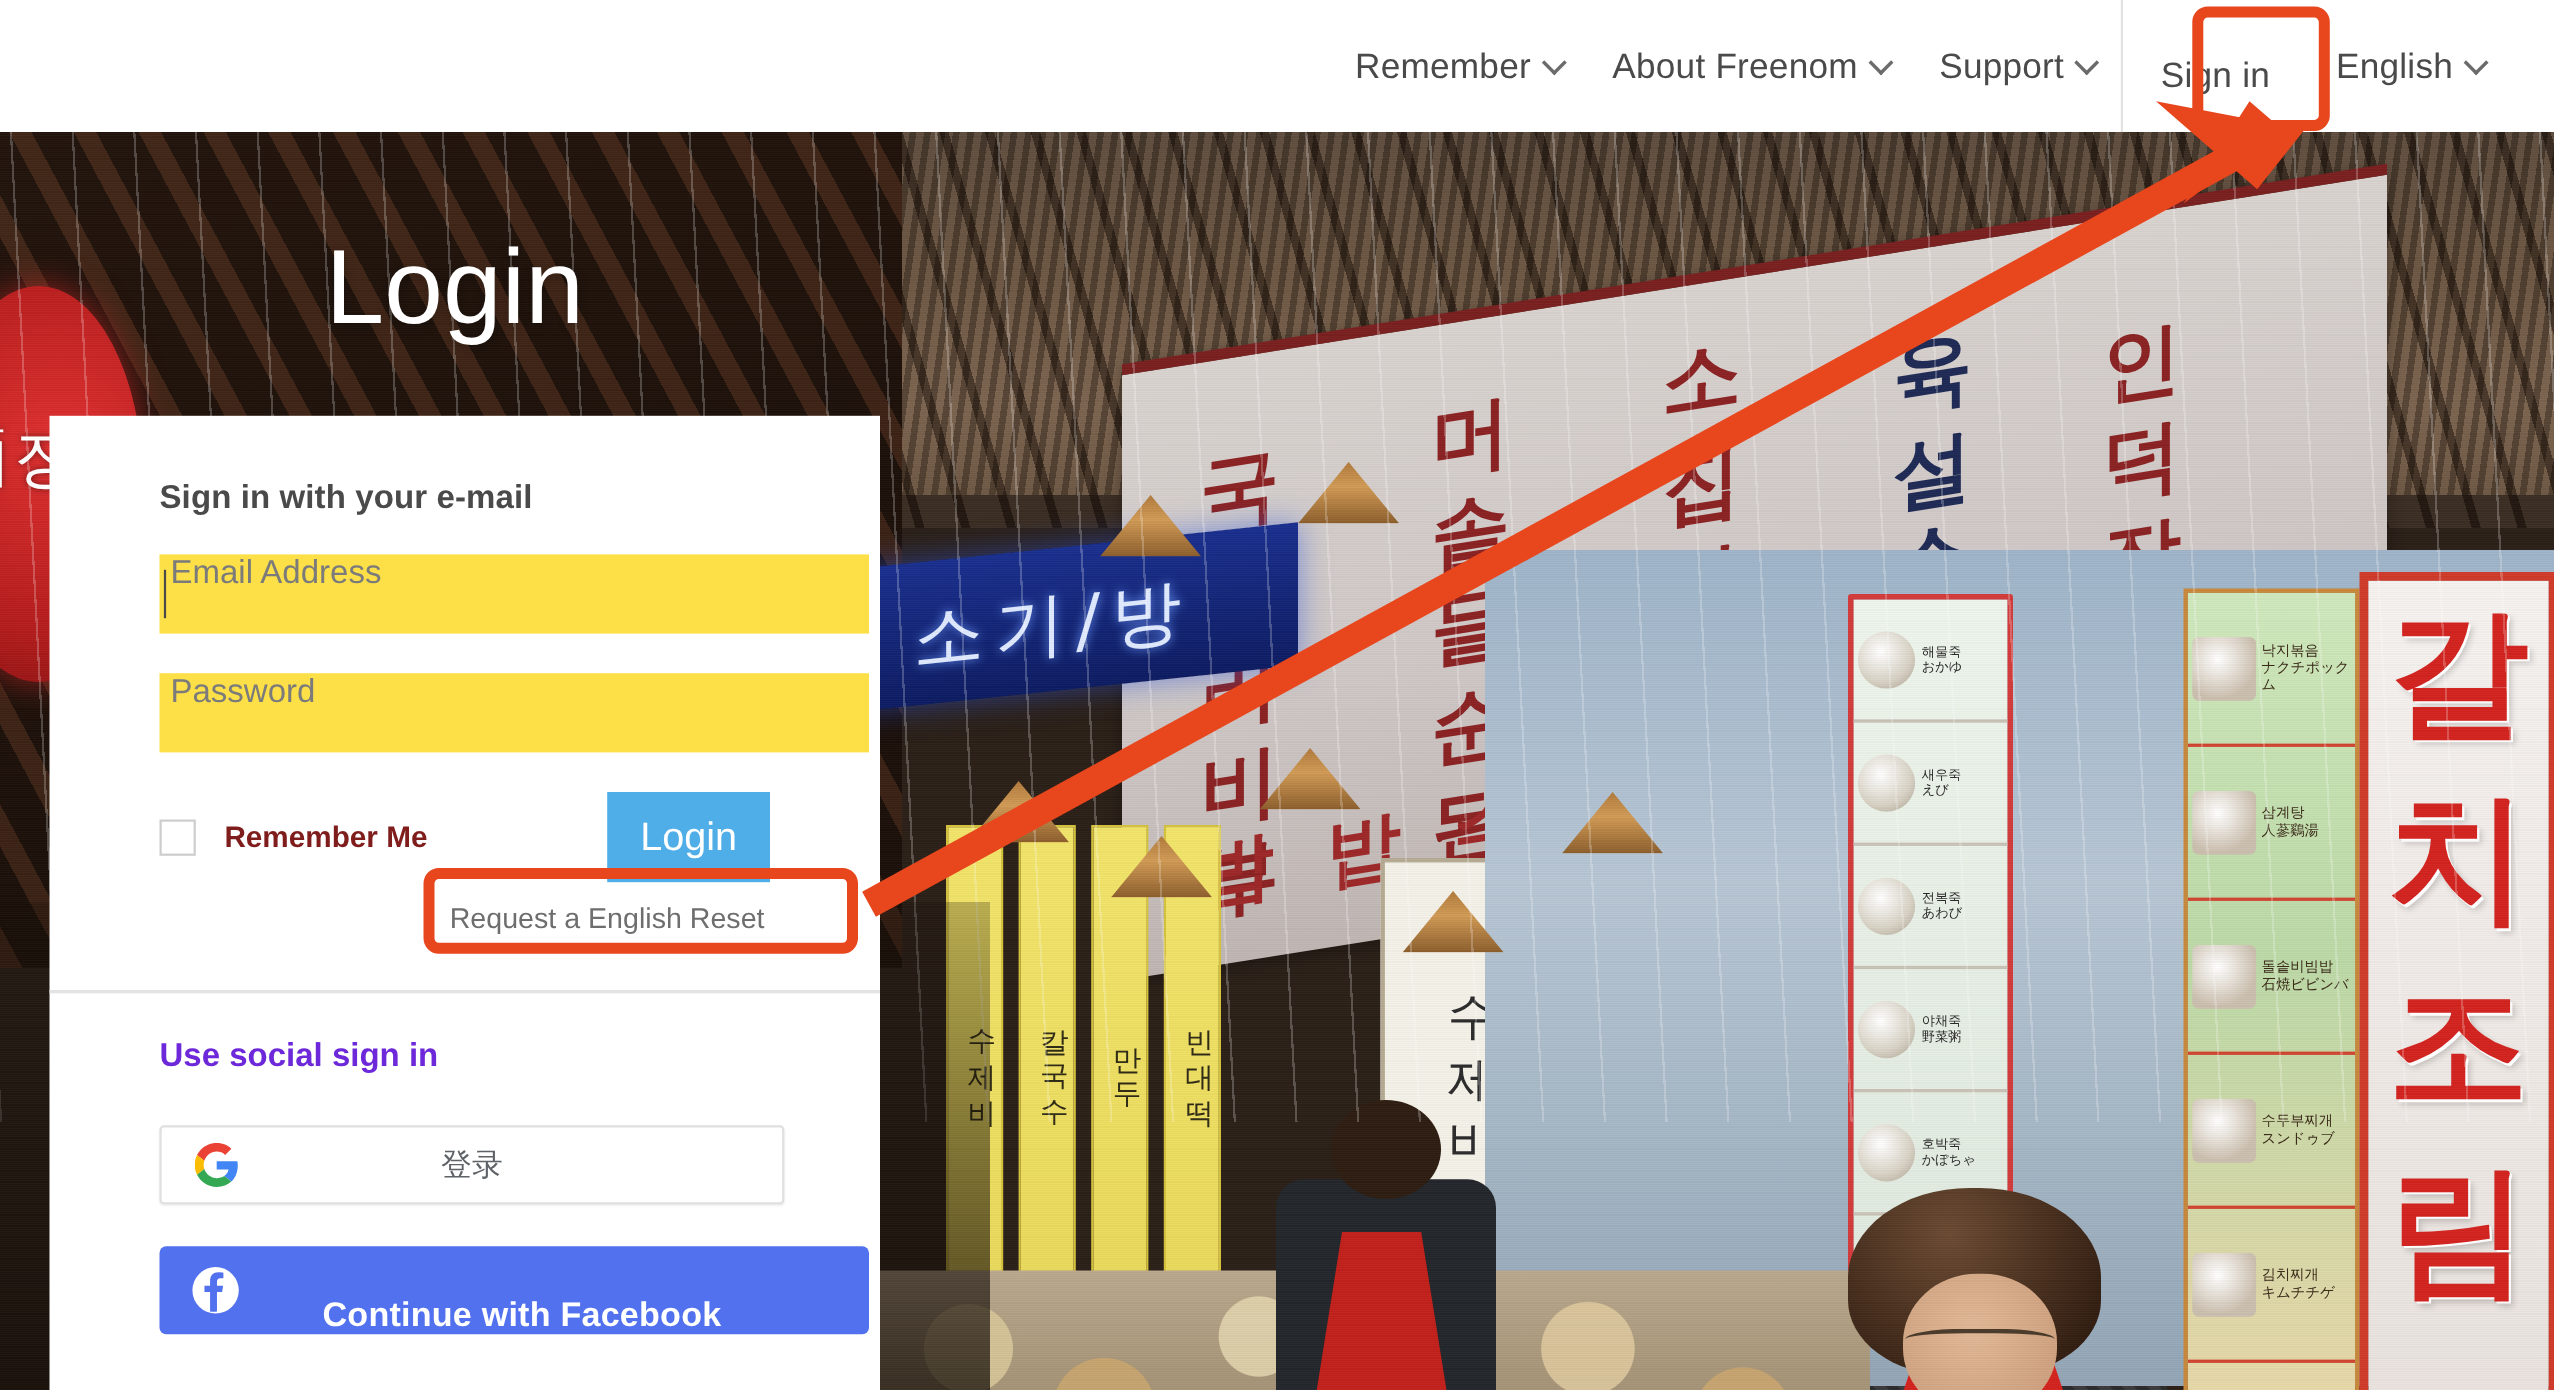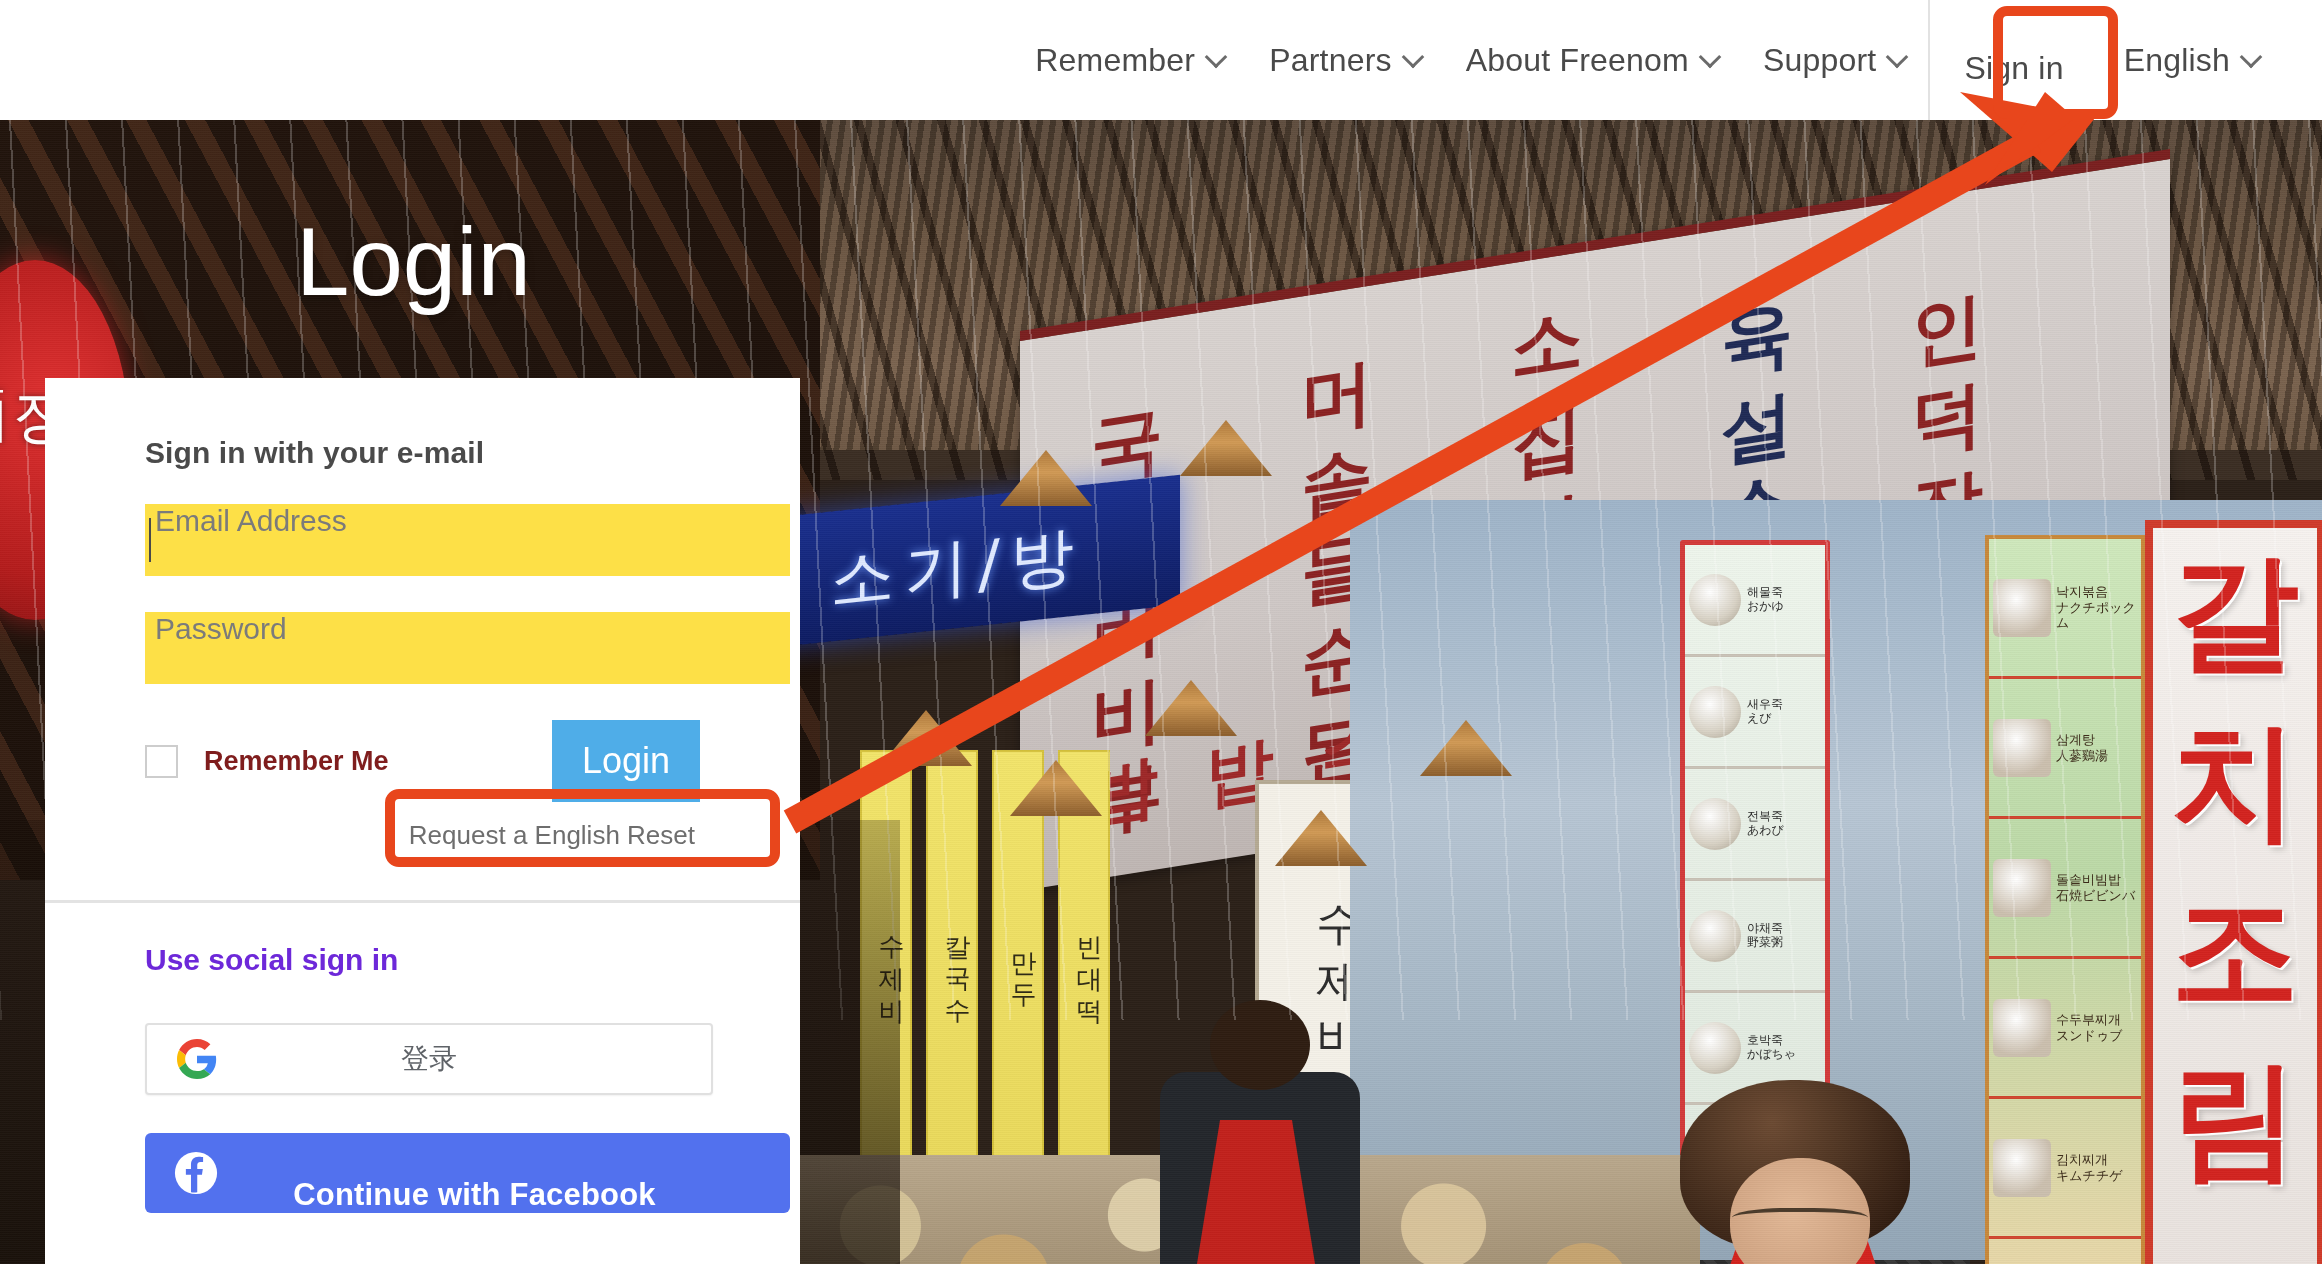--- a/index.html
+++ b/index.html
@@ -549,24 +549,20 @@
   <div class="page-title">Login</div>
 
   <div class="navbar">
     <div class="nav-items">
 
       <div class="nav-item">
         <span>Remember</span>
         <span class="caret"></span>
       </div>
 
-      <div class="nav-item">
-        <span>Partners</span>
-        <span class="caret"></span>
-      </div>
 
       <div class="nav-item">
         <span>About Freenom</span>
         <span class="caret"></span>
       </div>
 
       <div class="nav-item">
         <span>Support</span>
         <span class="caret"></span>
       </div>

